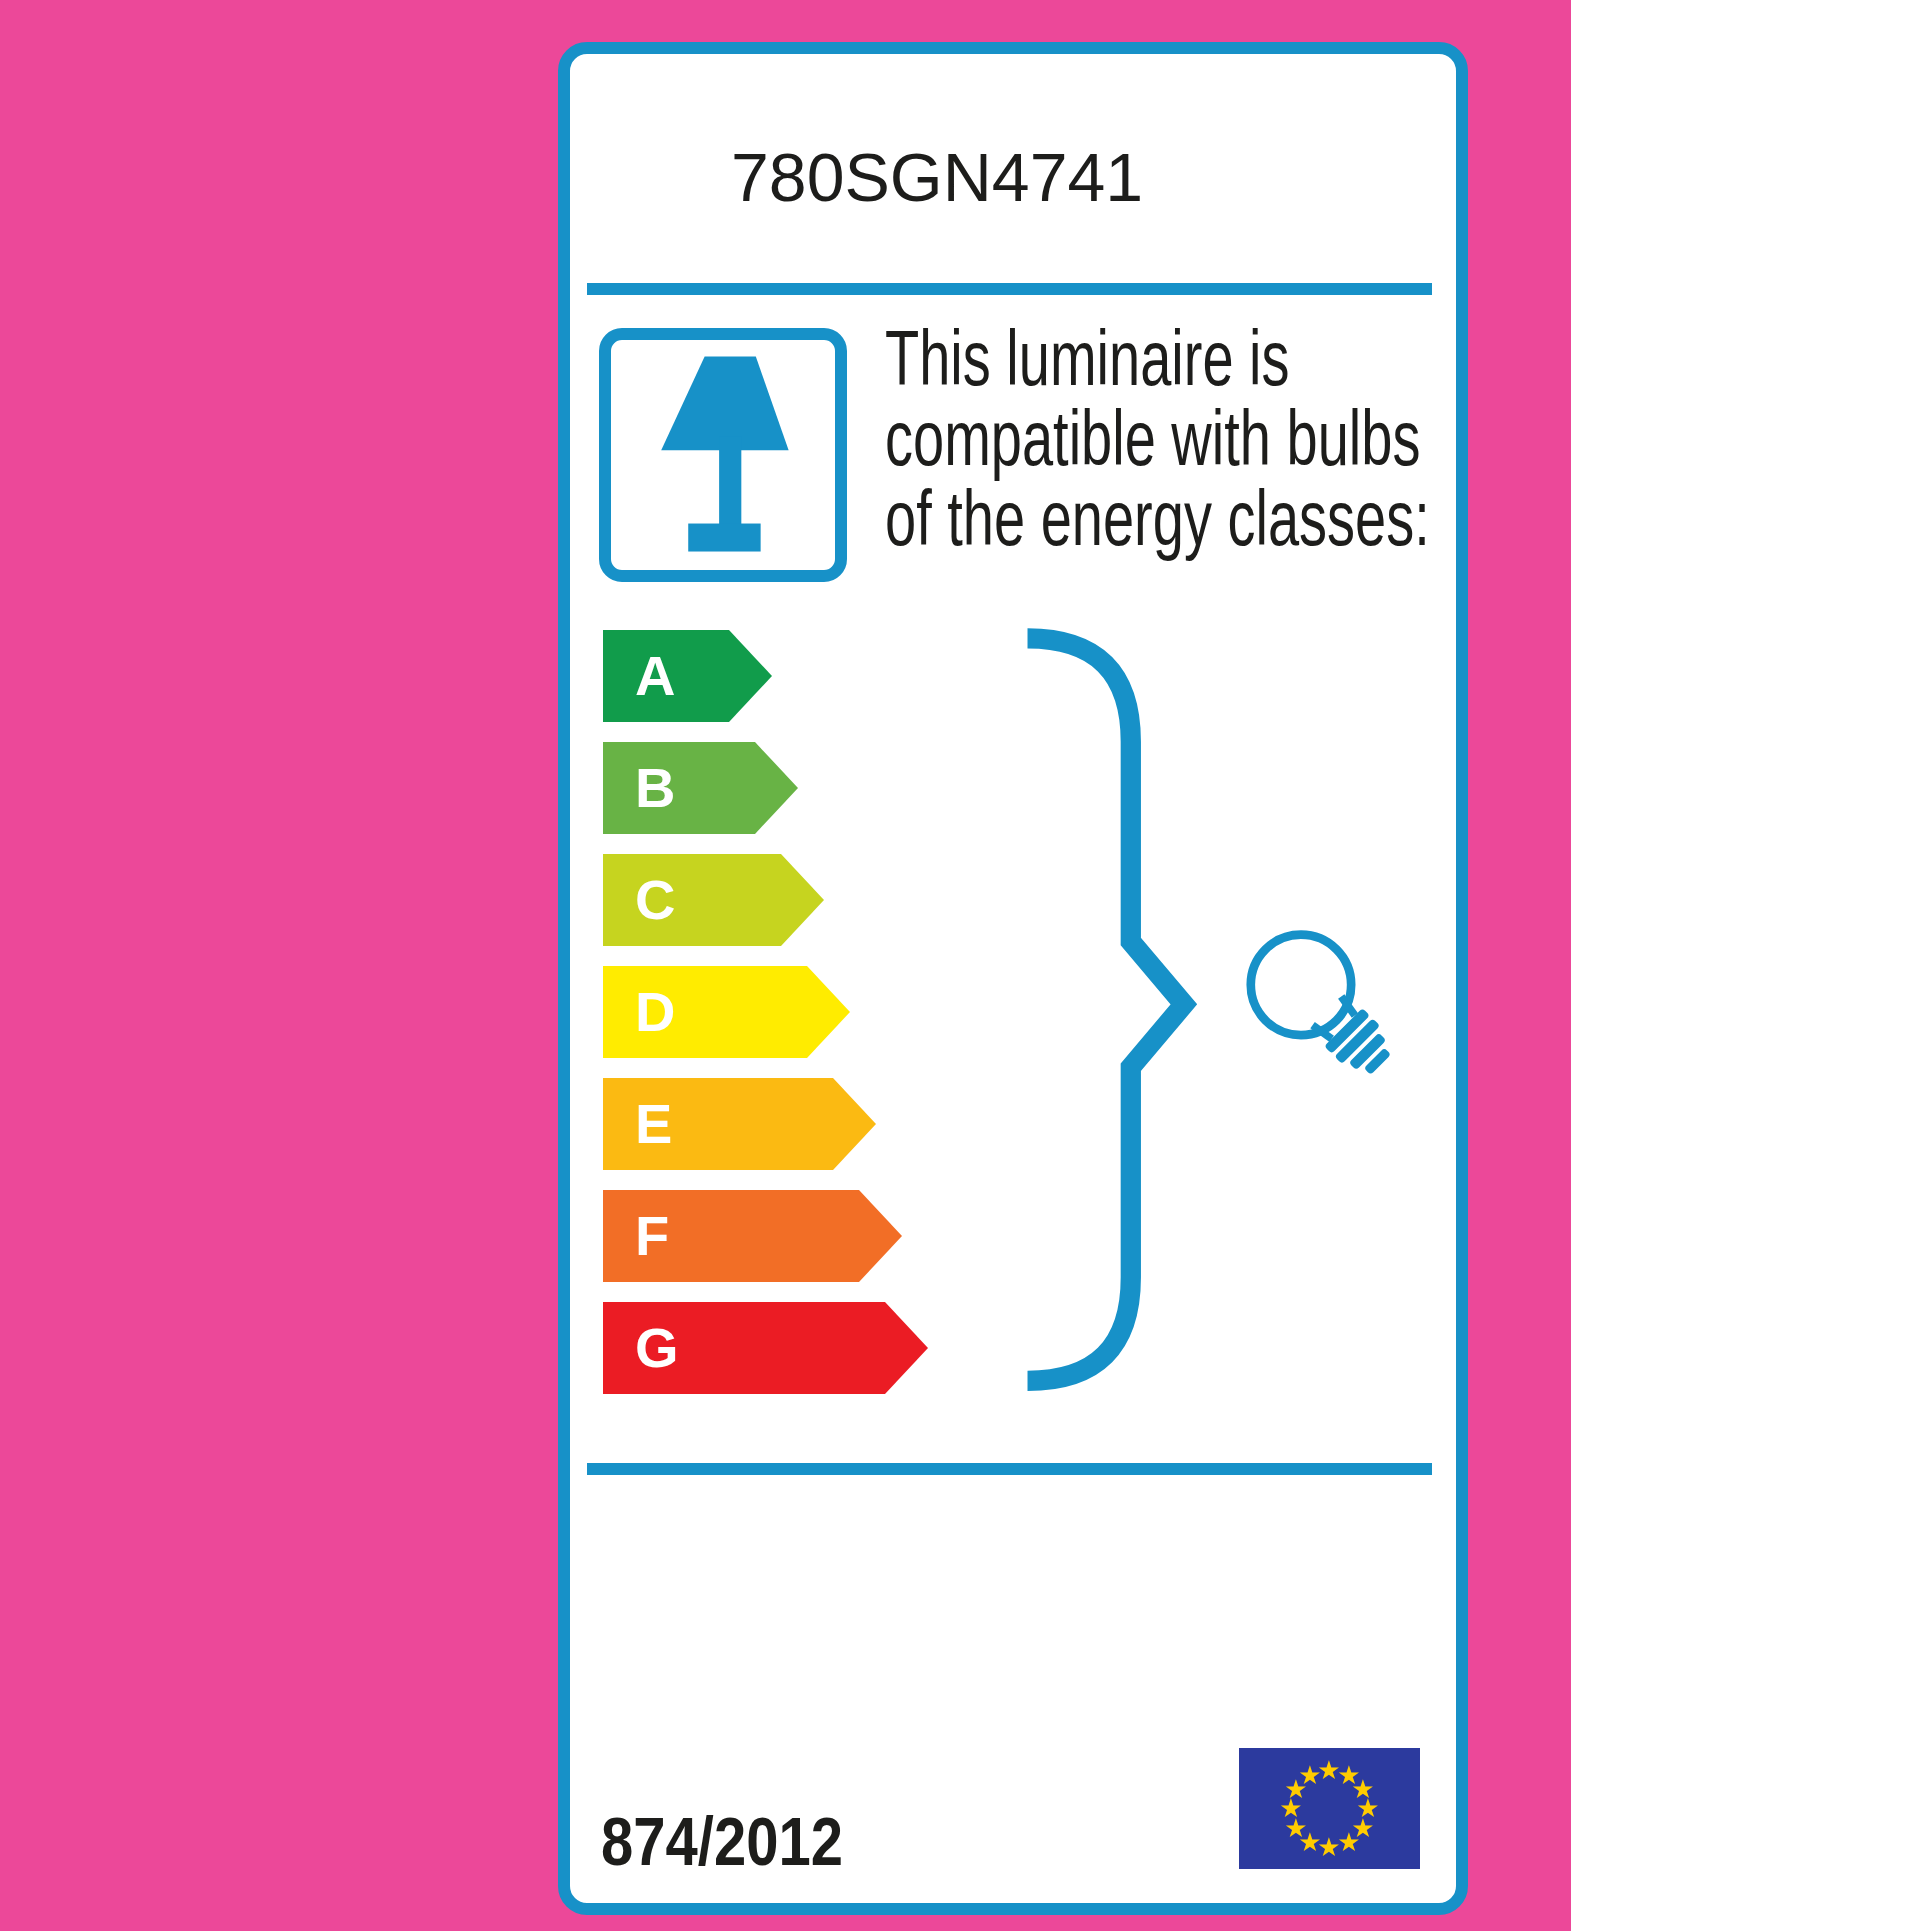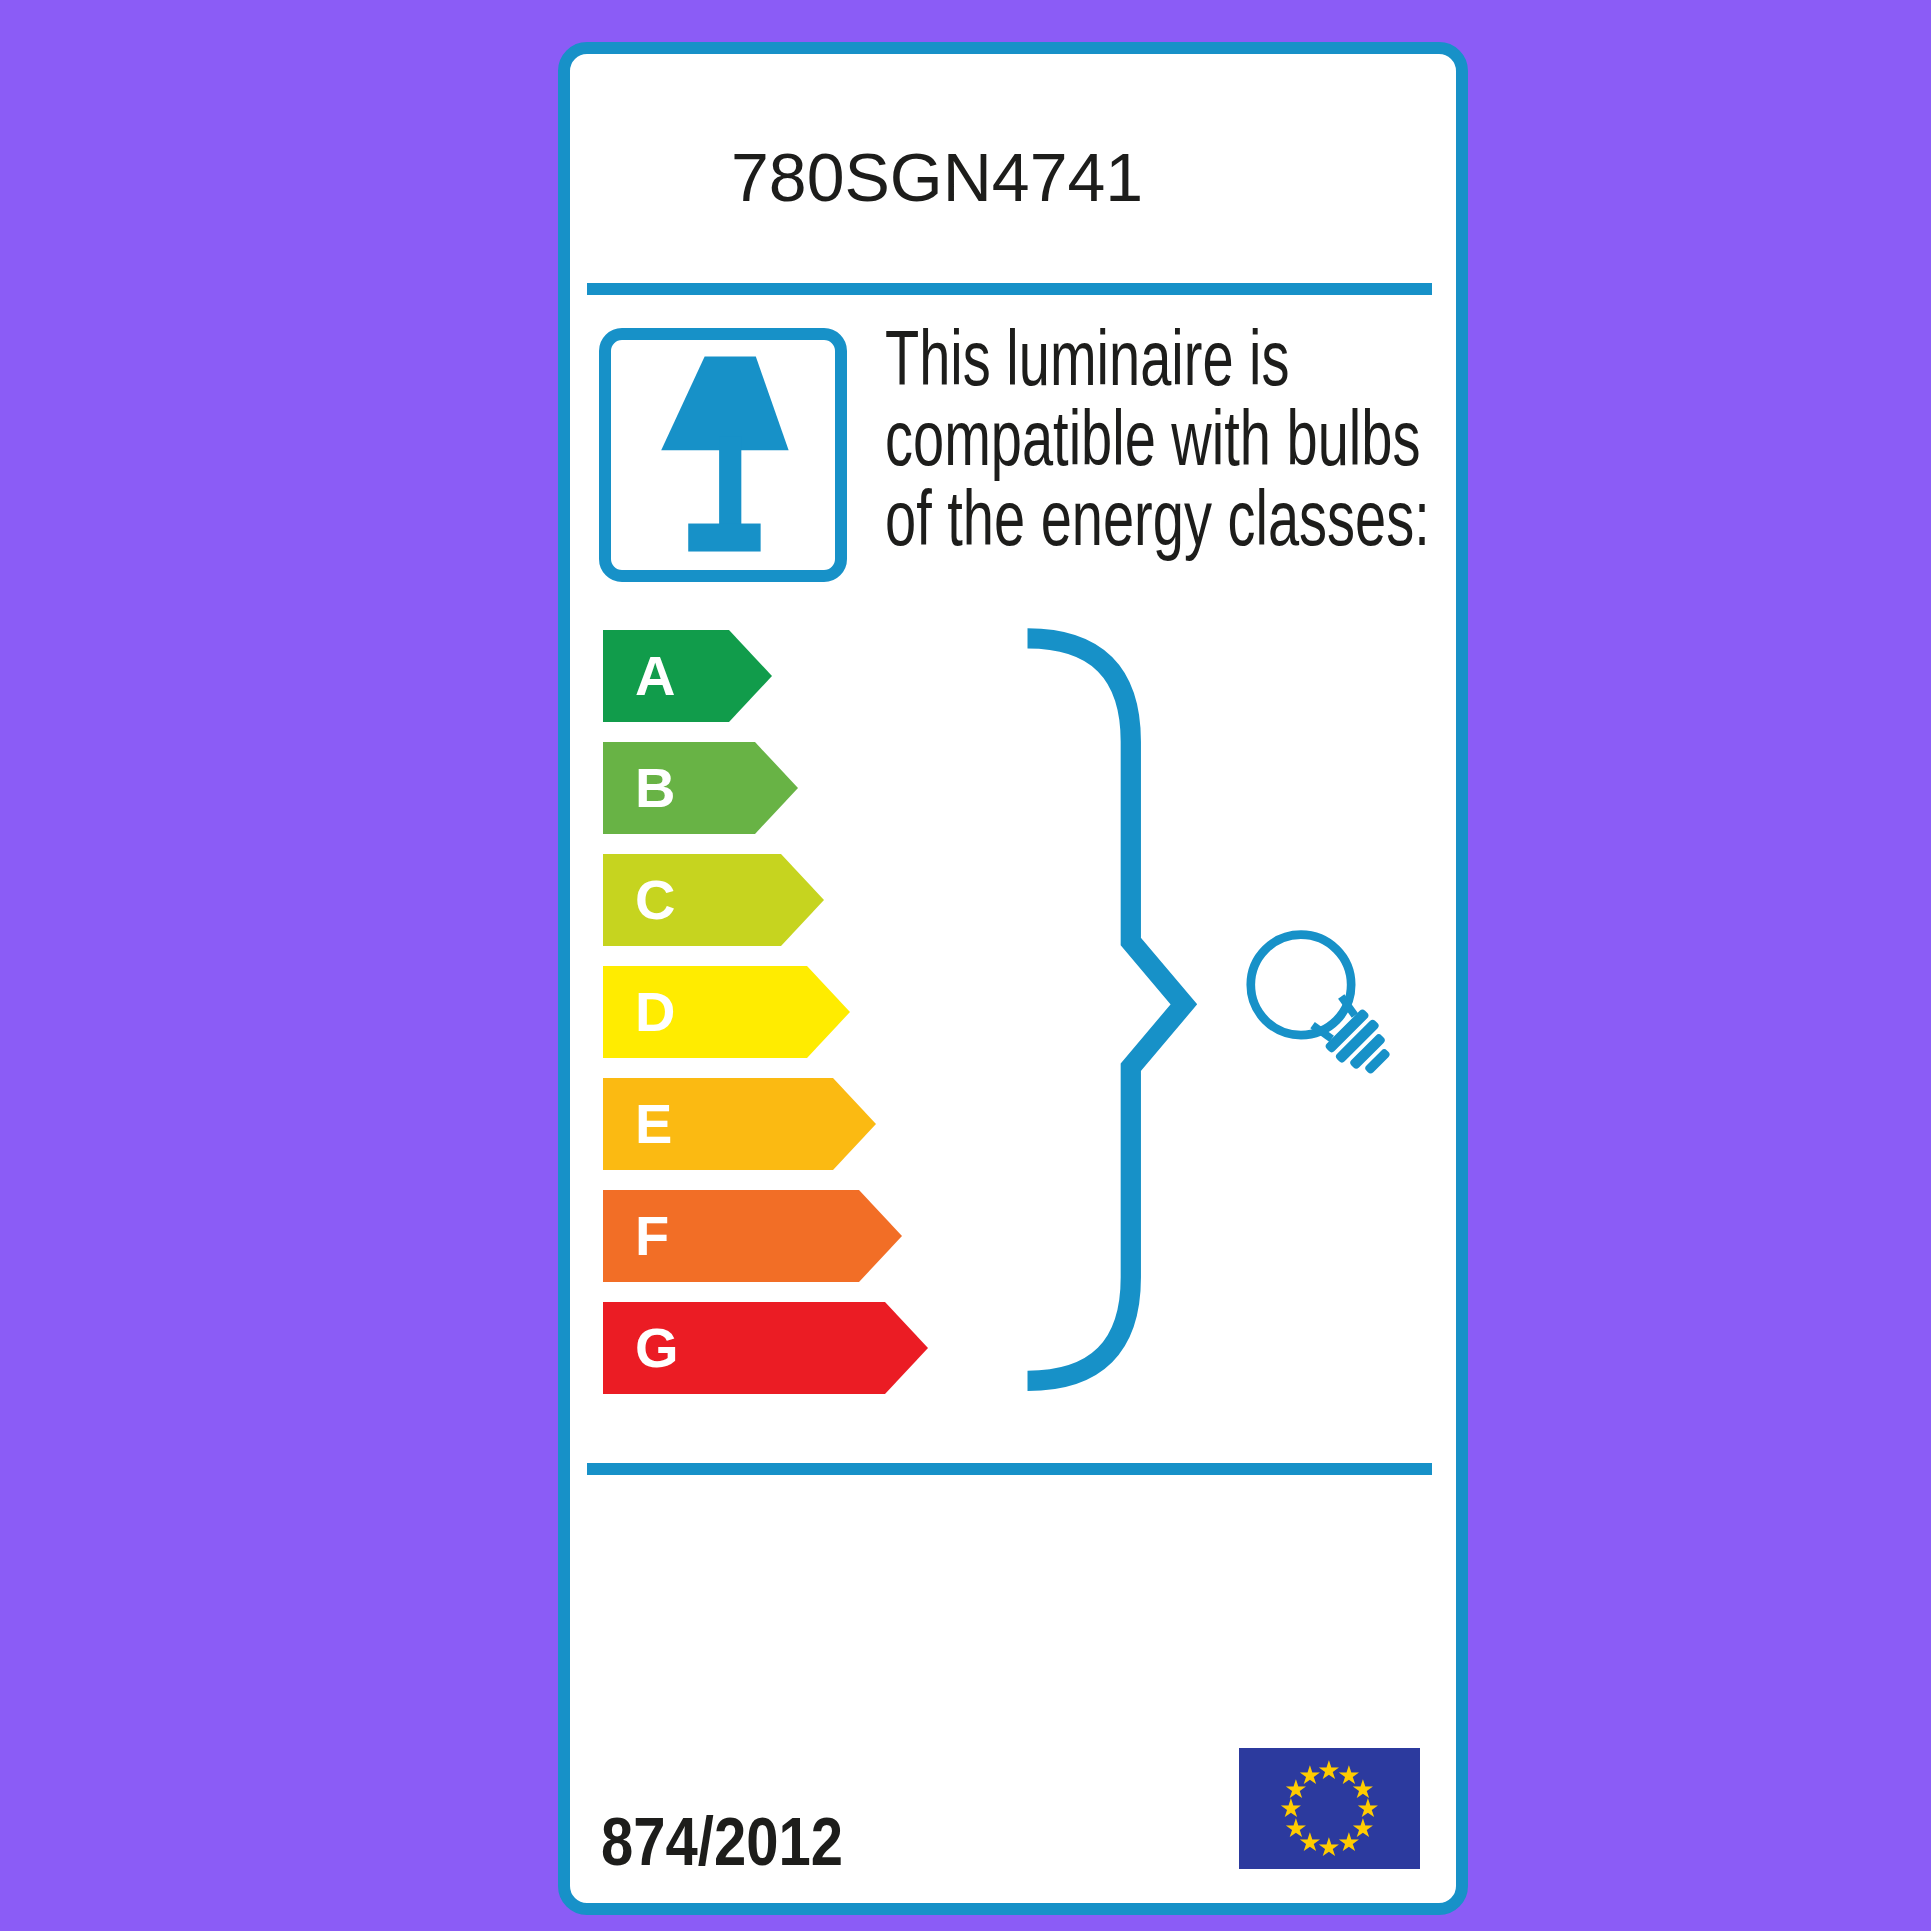--- a/index.html
+++ b/index.html
@@ -3,21 +3,21 @@
 <meta charset="utf-8">
 <style>
   :root{
     --accent:#1791c8;
     --ink:#1d1d1b;
     --flag-blue:#2c3a9e;
     --star-yellow:#ffcc00;
   }
   html,body{margin:0;padding:0;background:#fff;}
   .canvas{
-    position:relative;width:1931px;height:1931px;background:#8b5cf6;overflow:hidden;
+    position:relative;width:1571px;height:1931px;background:#ec4899;overflow:hidden;
     font-family:"Liberation Sans","DejaVu Sans",sans-serif;
   }
   .label-frame{
     position:absolute;left:558px;top:42px;width:910px;height:1873px;
     border:12.6px solid var(--accent);border-radius:29px;box-sizing:border-box;background:#fff;
   }
   .title{
     position:absolute;left:731px;top:143px;font-size:68px;line-height:68px;
     color:var(--ink);white-space:nowrap;
   }

